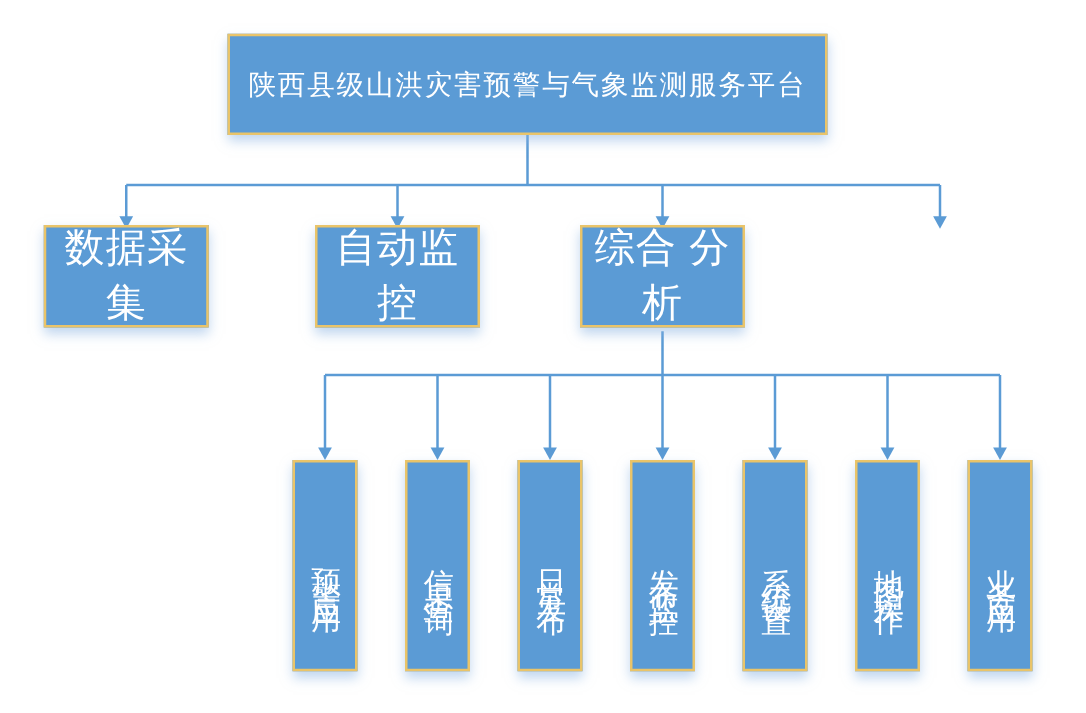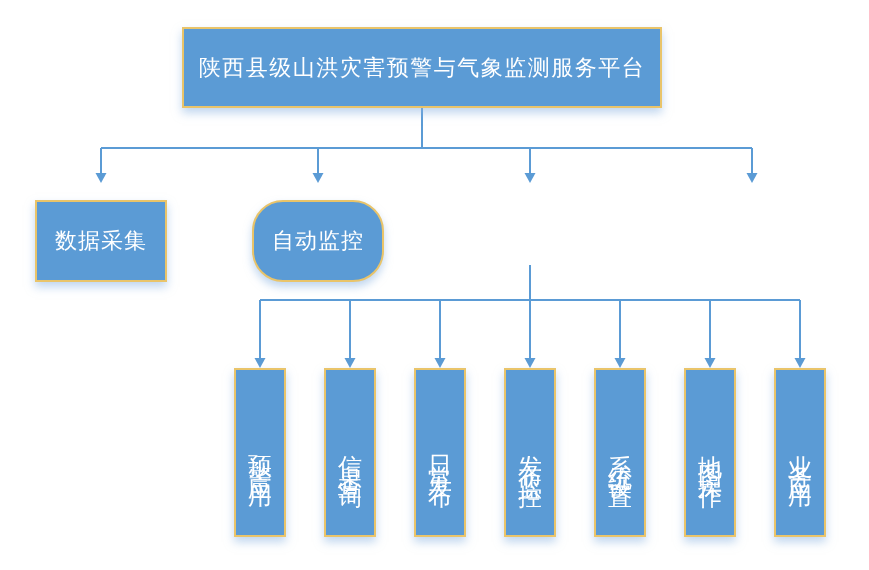--- a/index.html
+++ b/index.html
@@ -18,25 +18,25 @@
     box-shadow:0 5px 9px var(--shadow,rgba(141,180,226,0.55));
     color:var(--text,#ffffff);
     display:flex;align-items:center;justify-content:center;
     text-align:center;
   }
   .node-root{
     left:182px;top:27px;width:480px;height:81px;
     font-size:22px;letter-spacing:1.5px;
   }
   .node-l2{
-    top:200px;width:132px;height:82px;
-    font-size:22px;letter-spacing:1px;
+    top:180px;width:132px;height:82px;
+    font-size:32px;letter-spacing:1px;
   }
   .node-l2.p0{left:35px;}
-  .node-l2.p1{left:252px;border-radius:31px;}
+  .node-l2.p1{left:252px;}
   .node-l2.p2{left:464px;}
   .node-l2.p3{left:686px;}
   .node-l3{
     top:368px;width:52px;height:169px;
     font-size:24px;
     writing-mode:vertical-rl;
     text-orientation:upright;
     letter-spacing:10px;
     padding-top:6px;
   }
@@ -95,20 +95,21 @@
     <polygon class="head" points="524.5,358 535.5,358 530,368"></polygon>
     <polygon class="head" points="614.5,358 625.5,358 620,368"></polygon>
     <polygon class="head" points="704.5,358 715.5,358 710,368"></polygon>
     <polygon class="head" points="794.5,358 805.5,358 800,368"></polygon>
   </svg>
 
   <div class="node node-root">陕西县级山洪灾害预警与气象监测服务平台</div>
 
   <div class="node node-l2 p0">数据采集</div>
   <div class="node node-l2 p1">自动监控</div>
+  <div class="node node-l2 p2">综合 分析</div>
 
   <div class="node node-l3 p0">预警应用</div>
   <div class="node node-l3 p1">信息查询</div>
   <div class="node node-l3 p2">日常发布</div>
   <div class="node node-l3 p3">发布监控</div>
   <div class="node node-l3 p4">系统设置</div>
   <div class="node node-l3 p5">地图操作</div>
   <div class="node node-l3 p6">业务应用</div>
 
 </div>

